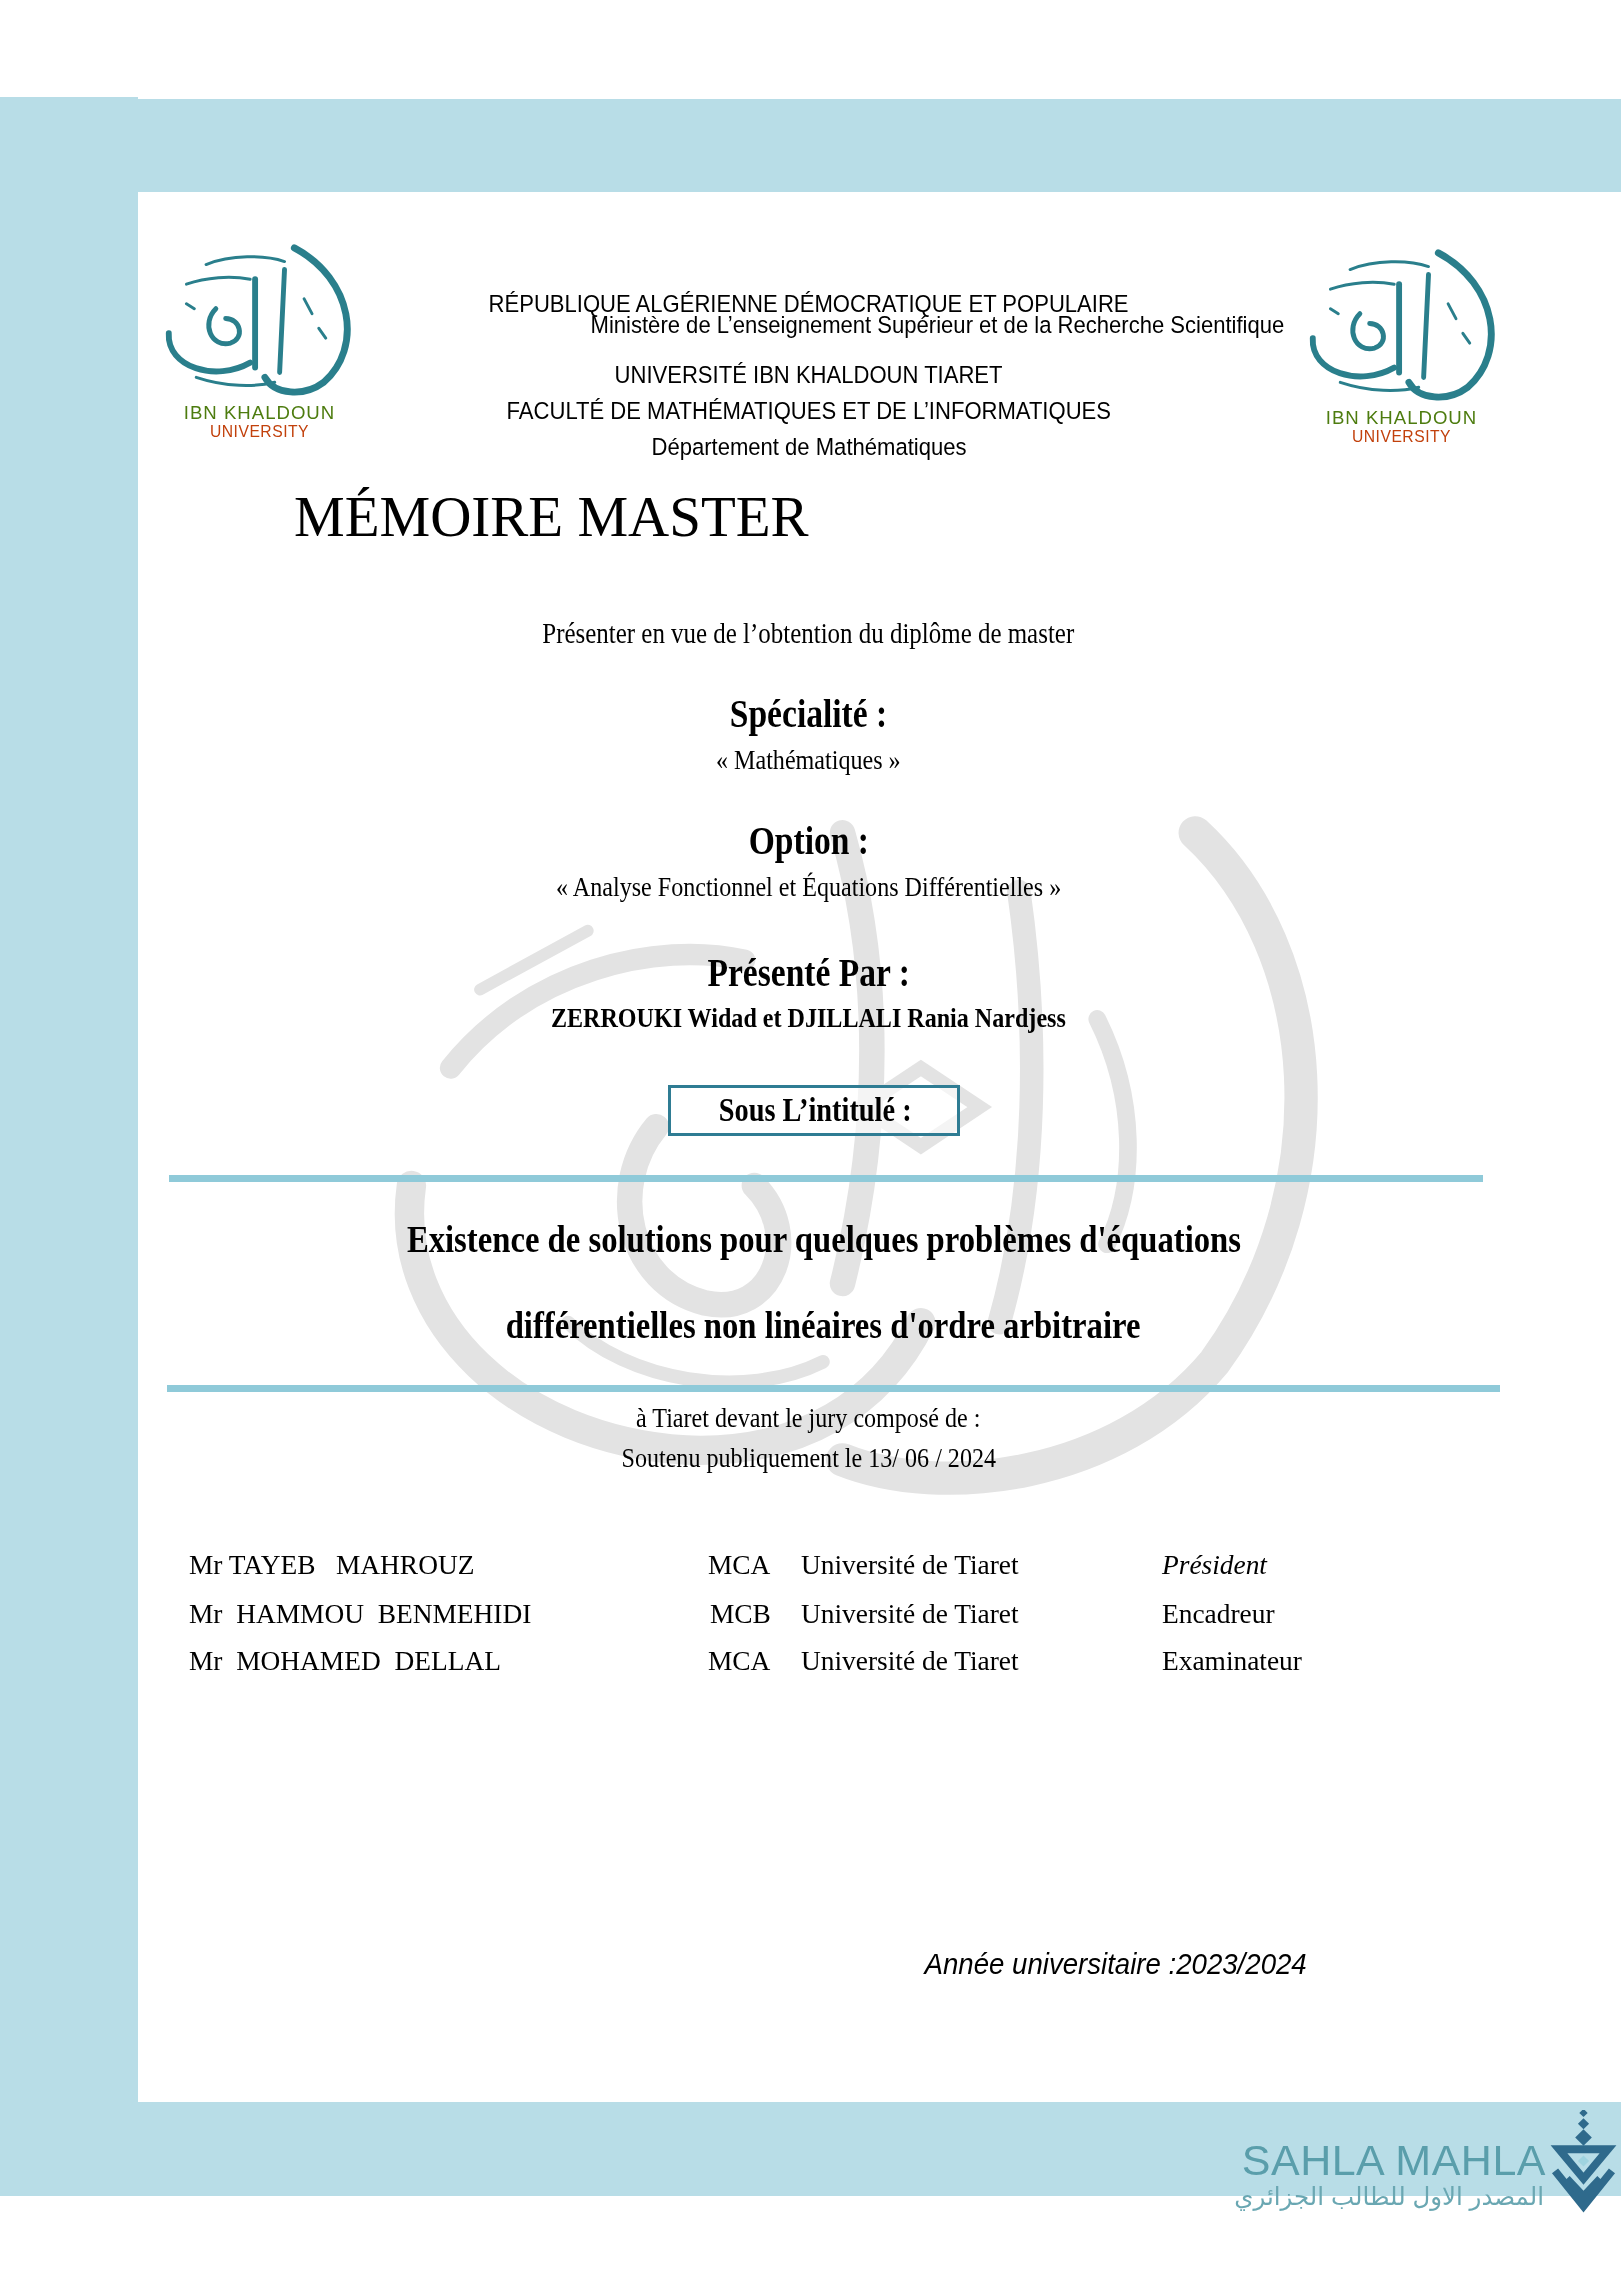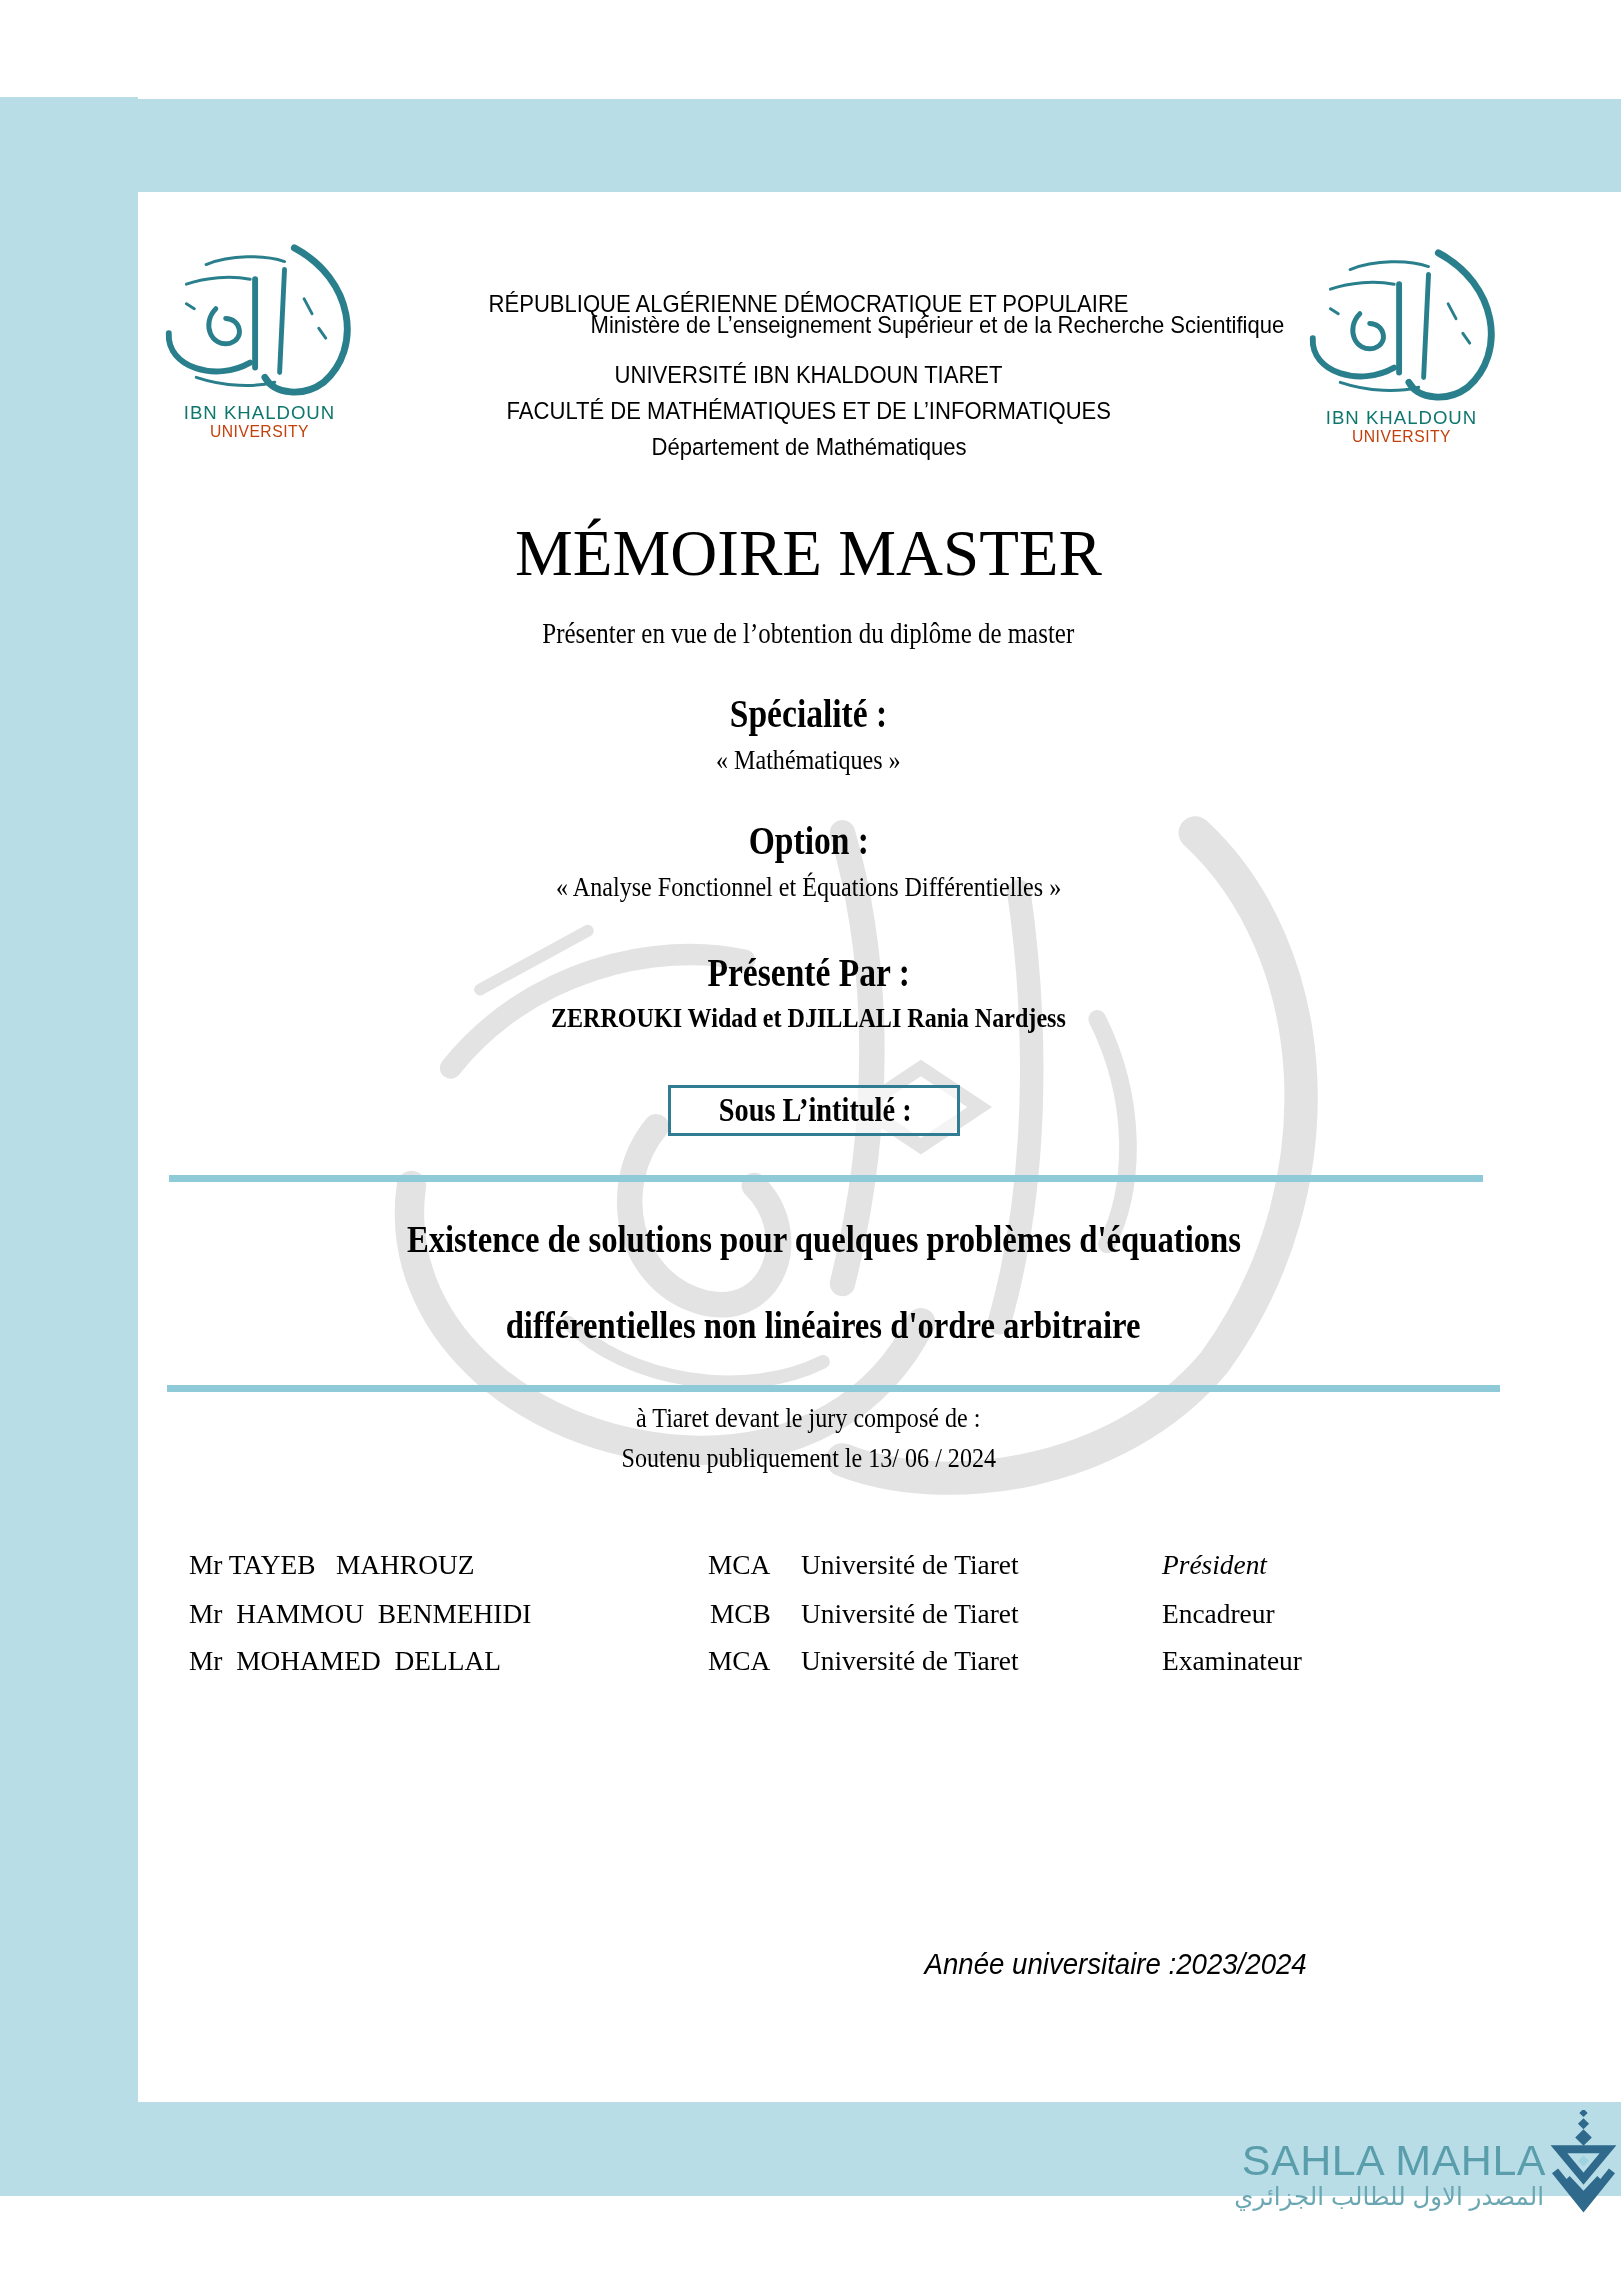--- a/index.html
+++ b/index.html
@@ -10,21 +10,21 @@
   }
   .abs { position: absolute; }
   .band { position: absolute; background: #b8dde7; }
   .sans { font-family: "Liberation Sans", "DejaVu Sans", sans-serif; }
   .serif { font-family: "Liberation Serif", "DejaVu Serif", serif; }
   .cond { display: inline-block; transform: scaleX(0.86); transform-origin: center; }
   .hdr-line { position: absolute; left: 294px; width: 1029px; text-align: center; font-size: 24.5px; line-height: 29px; font-family: "Liberation Sans", sans-serif; }
   .hdr-line span { display: inline-block; transform: scaleX(0.9); }
   .logo { position: absolute; width: 225px; }
   .logo-emblem { position: absolute; }
-  .logo-t1 { position: absolute; width: 225px; text-align: center; font-family: "Liberation Sans", sans-serif; font-size: 18.6px; color: #0f766e; letter-spacing: 1px; }
+  .logo-t1 { position: absolute; width: 225px; text-align: center; font-family: "Liberation Sans", sans-serif; font-size: 18.6px; color: #4d7c0f; letter-spacing: 1px; }
   .logo-t2 { position: absolute; width: 225px; text-align: center; font-family: "Liberation Sans", sans-serif; font-size: 15.7px; color: #c2410c; letter-spacing: 0.5px; }
   .rule { position: absolute; height: 6.9px; background: #8fcad9; }
   .jury-cell { position: absolute; font-size: 27.4px; line-height: 31px; white-space: pre; font-family: "Liberation Serif", serif; }
   .intitule-box { position: absolute; left: 668px; top: 1085px; width: 286px; height: 45px; border: 3.9px solid #2f7c93; background: rgba(255,255,255,0.6); }
 </style>
 </head>
 <body>
 
 <div class="band" style="left:0; top:97px; width:138px; height:2099px;"></div>
 <div class="band" style="left:138px; top:99px; right:0; height:93px;"></div>
@@ -82,21 +82,21 @@
 </div>
 
 <div>
   <div class="hdr-line" style="top:289px;"><span>RÉPUBLIQUE ALGÉRIENNE DÉMOCRATIQUE ET POPULAIRE</span></div>
   <div class="hdr-line" style="top:310px;text-align:right;"><span>Ministère de L’enseignement Supérieur et de la Recherche Scientifique</span></div>
   <div class="hdr-line" style="top:360px;"><span>UNIVERSITÉ IBN KHALDOUN TIARET</span></div>
   <div class="hdr-line" style="top:396px;"><span>FACULTÉ DE MATHÉMATIQUES ET DE L’INFORMATIQUES</span></div>
   <div class="hdr-line" style="top:432px;"><span>Département de Mathématiques</span></div>
 </div>
 
-<div class="abs serif" style="left:294px; width:1029px; top:514px; text-align:center; font-size:65px; line-height:78px; white-space:nowrap;">MÉMOIRE MASTER</div>
+<div class="abs serif" style="left:294px; width:1029px; top:478px; text-align:left; font-size:57px; line-height:78px; white-space:nowrap;">MÉMOIRE MASTER</div>
 
 <div class="abs serif" style="left:294px; width:1029px; top:616px; text-align:center; font-size:29px; line-height:35px; white-space:nowrap;">
   <span class="cond">Présenter en vue de l’obtention du diplôme de master</span>
 </div>
 
 <div class="abs serif" style="left:294px; width:1029px; top:690px; text-align:center; font-size:39px; font-weight:bold; line-height:47px;">
   <span class="cond">Spécialité :</span>
 </div>
 <div class="abs serif" style="left:294px; width:1029px; top:743px; text-align:center; font-size:28px; line-height:33px;">
   <span class="cond">« Mathématiques »</span>

